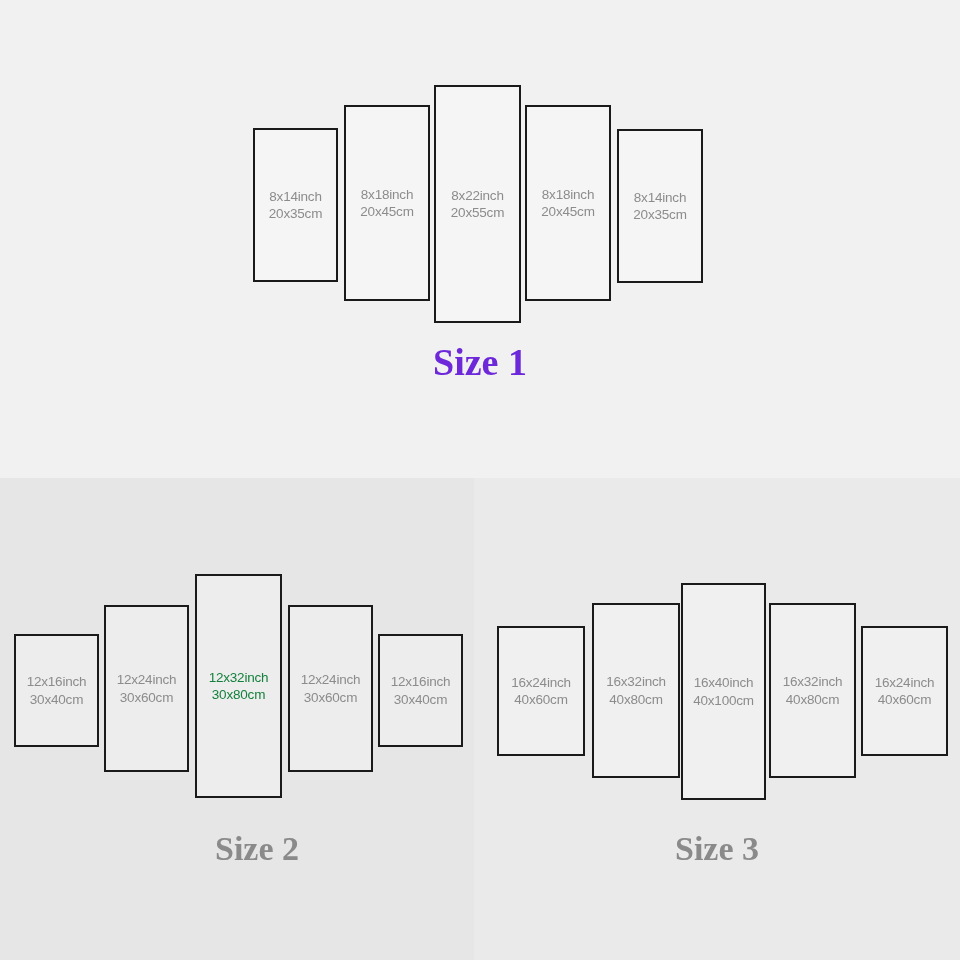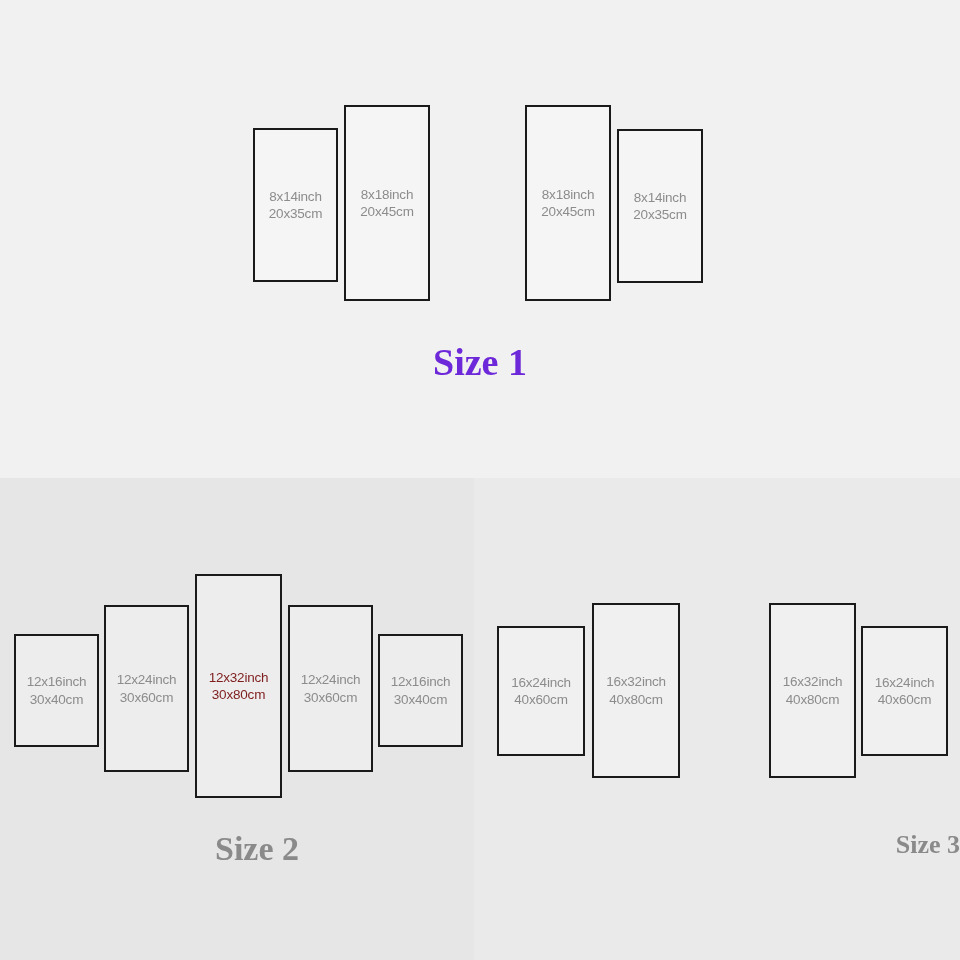--- a/index.html
+++ b/index.html
@@ -101,22 +101,22 @@
     top: 830px;
     width: 474px;
     text-align: center;
     font-size: 34px;
     padding-left: 20px;
   }
   #caption-size-3 {
     left: 474px;
     top: 830px;
     width: 486px;
-    text-align: right;
-    font-size: 26px;
+    text-align: center;
+    font-size: 34px;
   }
 </style>
 </head>
 <body>
 
 <div id="chart-root">
 
   <div class="section" id="section-size-1" style="background: rgb(241, 241, 241);">
     <div class="panel-group s1" id="group-size-1">
         <div class="panel" style="left: 253px; top: 128px; width: 85px; height: 154px; border-color: rgb(26, 26, 26);">
@@ -124,20 +124,26 @@
             <span class="line">8x14inch</span>
             <span class="line">20x35cm</span>
           </div>
         </div>
         <div class="panel" style="left: 344px; top: 105px; width: 86px; height: 196px; border-color: rgb(26, 26, 26);">
           <div class="panel-label" style="color: rgb(140, 140, 140);">
             <span class="line">8x18inch</span>
             <span class="line">20x45cm</span>
           </div>
         </div>
+        <div class="panel" style="left: 434px; top: 85px; width: 87px; height: 238px; border-color: rgb(26, 26, 26);">
+          <div class="panel-label" style="color: rgb(140, 140, 140);">
+            <span class="line">8x22inch</span>
+            <span class="line">20x55cm</span>
+          </div>
+        </div>
         <div class="panel" style="left: 525px; top: 105px; width: 86px; height: 196px; border-color: rgb(26, 26, 26);">
           <div class="panel-label" style="color: rgb(140, 140, 140);">
             <span class="line">8x18inch</span>
             <span class="line">20x45cm</span>
           </div>
         </div>
         <div class="panel" style="left: 617px; top: 129px; width: 86px; height: 154px; border-color: rgb(26, 26, 26);">
           <div class="panel-label" style="color: rgb(140, 140, 140);">
             <span class="line">8x14inch</span>
             <span class="line">20x35cm</span>
@@ -155,21 +161,21 @@
           <span class="line">30x40cm</span>
         </div>
       </div>
       <div class="panel" style="left: 104px; top: 605px; width: 85px; height: 167px; border-color: rgb(26, 26, 26);">
         <div class="panel-label" style="color: rgb(140, 140, 140);">
           <span class="line">12x24inch</span>
           <span class="line">30x60cm</span>
         </div>
       </div>
       <div class="panel" style="left: 195px; top: 574px; width: 87px; height: 224px; border-color: rgb(26, 26, 26);">
-        <div class="panel-label" style="color: #7f1d1d;">
+        <div class="panel-label" style="color: #15803d;">
           <span class="line">12x32inch</span>
           <span class="line">30x80cm</span>
         </div>
       </div>
       <div class="panel" style="left: 288px; top: 605px; width: 85px; height: 167px; border-color: rgb(26, 26, 26);">
         <div class="panel-label" style="color: rgb(140, 140, 140);">
           <span class="line">12x24inch</span>
           <span class="line">30x60cm</span>
         </div>
       </div>
@@ -189,20 +195,26 @@
           <span class="line">16x24inch</span>
           <span class="line">40x60cm</span>
         </div>
       </div>
       <div class="panel" style="left: 592px; top: 603px; width: 88px; height: 175px; border-color: rgb(26, 26, 26);">
         <div class="panel-label" style="color: rgb(140, 140, 140);">
           <span class="line">16x32inch</span>
           <span class="line">40x80cm</span>
         </div>
       </div>
+      <div class="panel" style="left: 681px; top: 583px; width: 85px; height: 217px; border-color: rgb(26, 26, 26);">
+        <div class="panel-label" style="color: rgb(140, 140, 140);">
+          <span class="line">16x40inch</span>
+          <span class="line">40x100cm</span>
+        </div>
+      </div>
       <div class="panel" style="left: 769px; top: 603px; width: 87px; height: 175px; border-color: rgb(26, 26, 26);">
         <div class="panel-label" style="color: rgb(140, 140, 140);">
           <span class="line">16x32inch</span>
           <span class="line">40x80cm</span>
         </div>
       </div>
       <div class="panel" style="left: 861px; top: 626px; width: 87px; height: 130px; border-color: rgb(26, 26, 26);">
         <div class="panel-label" style="color: rgb(140, 140, 140);">
           <span class="line">16x24inch</span>
           <span class="line">40x60cm</span>

